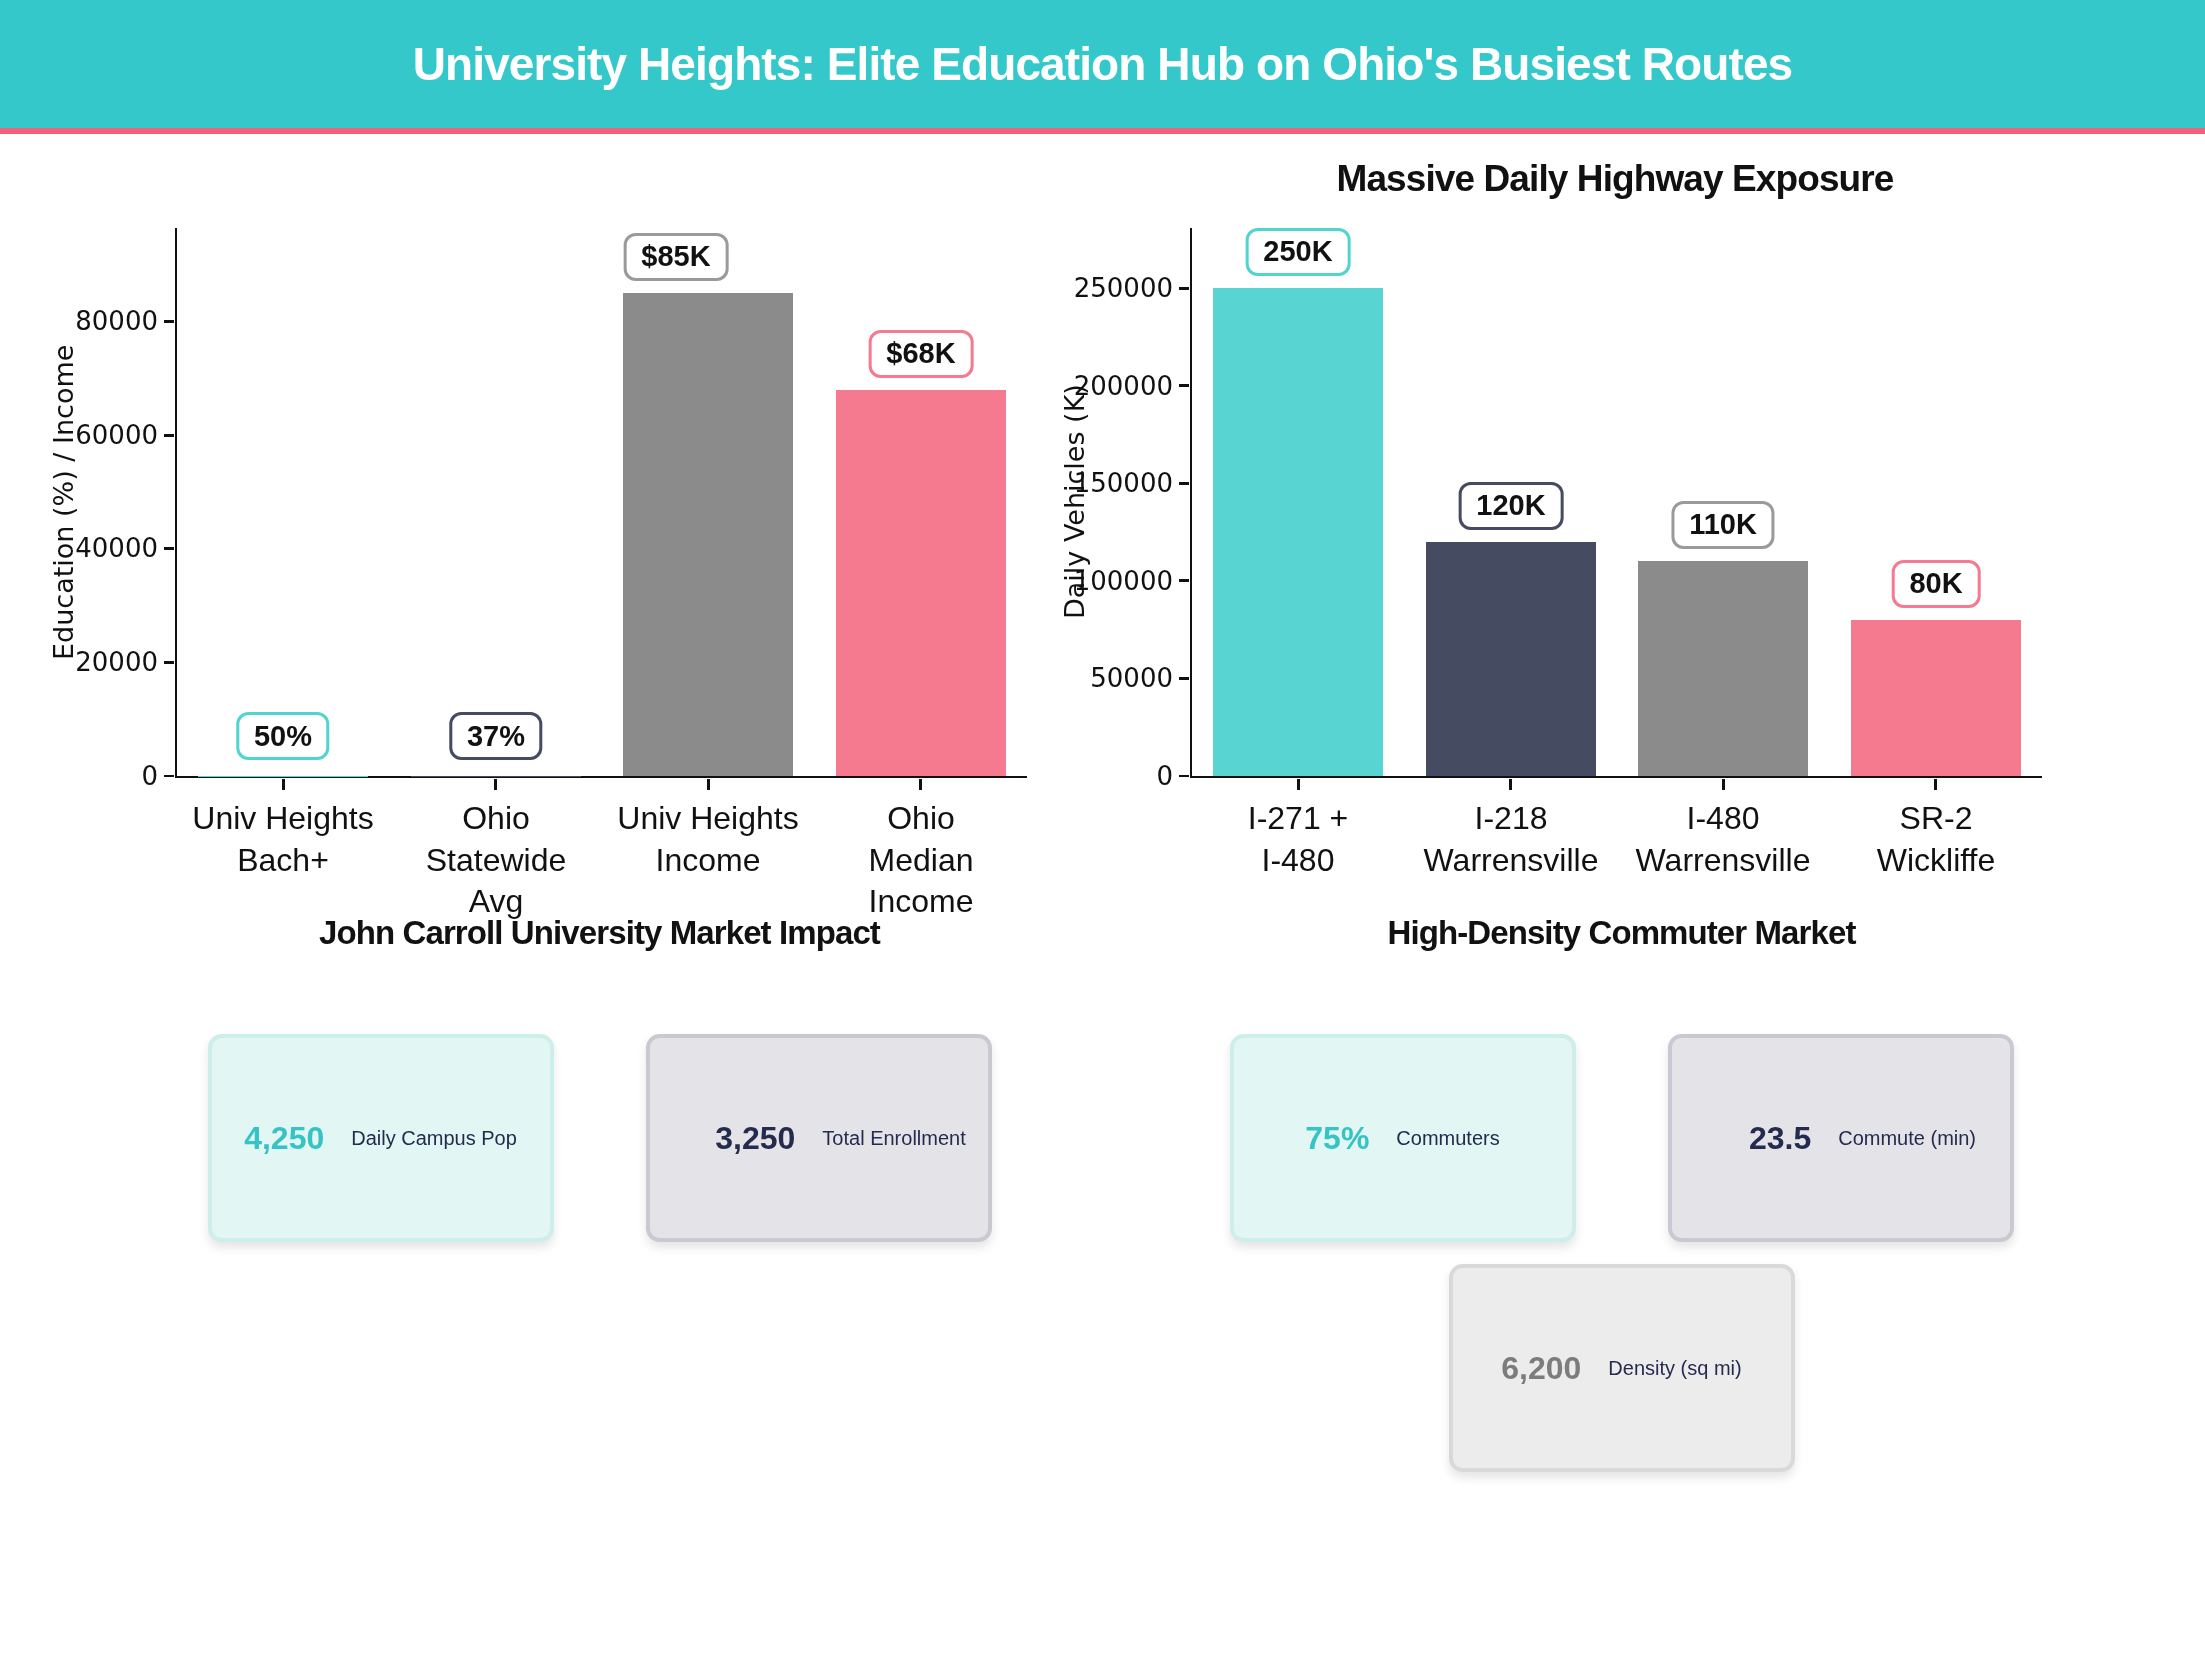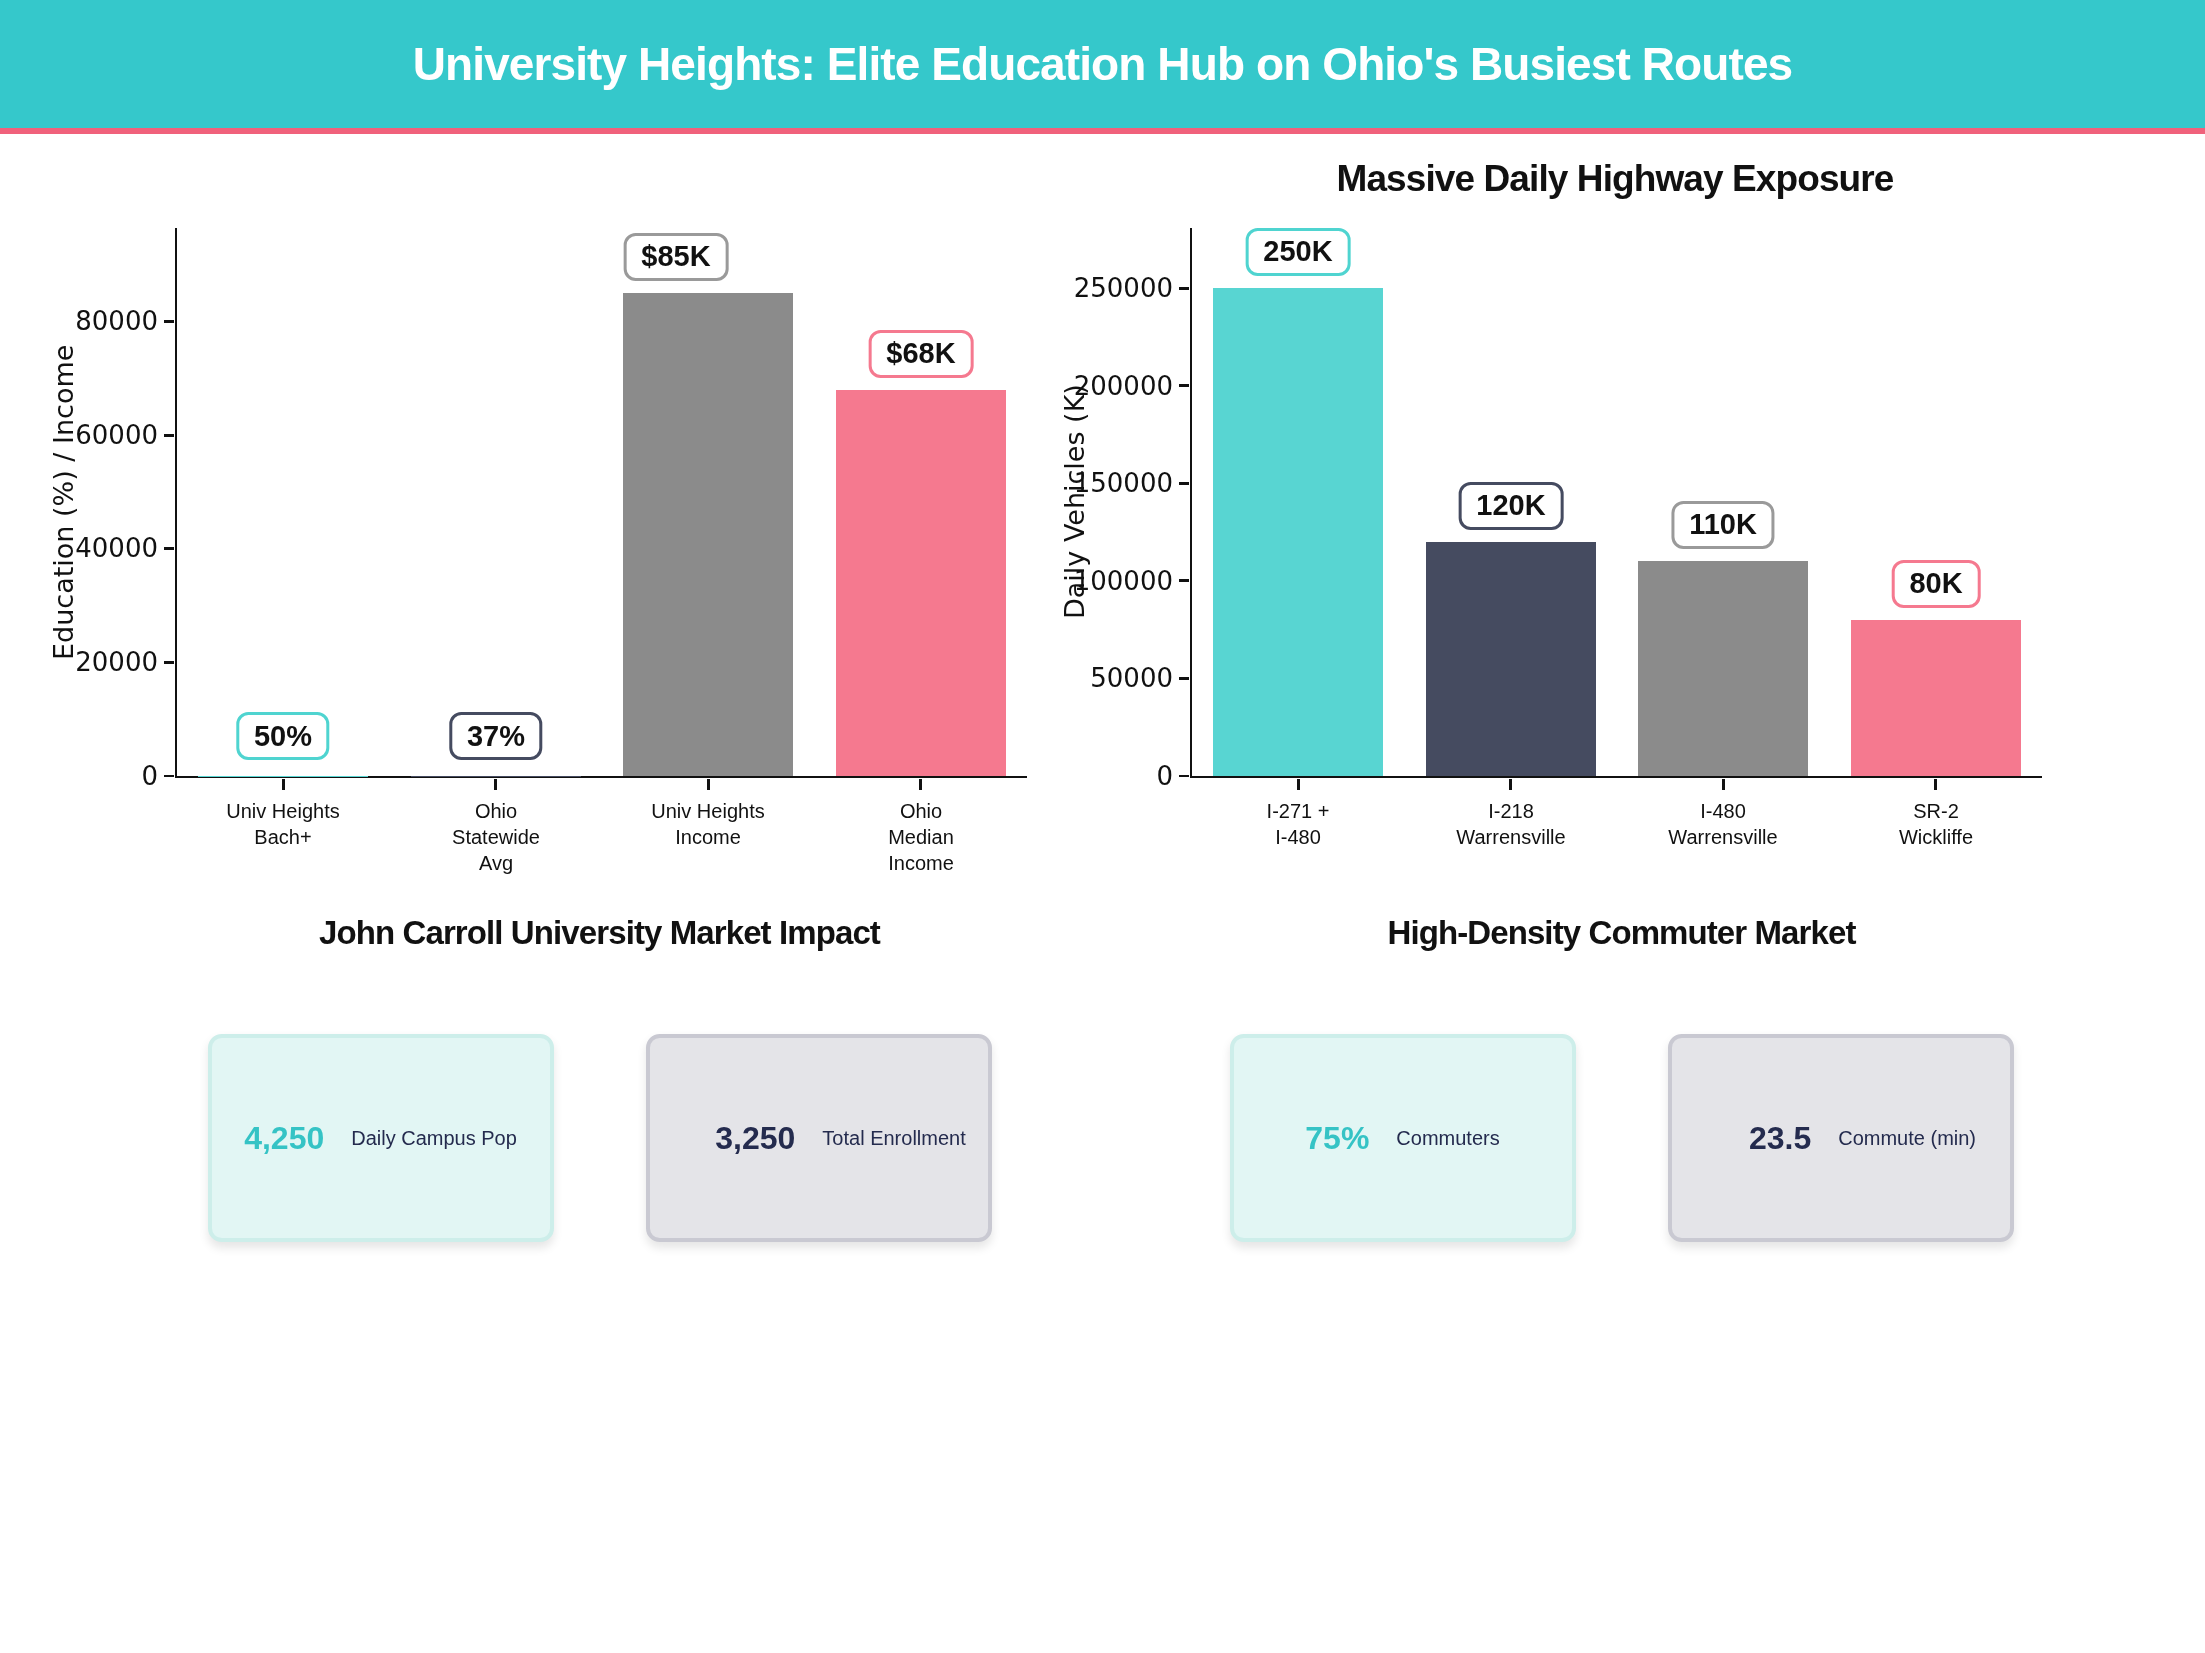--- a/index.html
+++ b/index.html
@@ -45,21 +45,21 @@
   }
   .ytick-mark{position:absolute;left:-13px;width:10px;height:2.8px;background:var(--axis);}
   .ytick-label{
     position:absolute;left:-152px;width:133px;text-align:right;
     font-size:26px;line-height:31px;color:#111;
   }
   .bar{position:absolute;bottom:0;}
   .xtick-mark{position:absolute;bottom:-13.8px;width:2.8px;height:11px;background:var(--axis);}
   .xtick-label{
     position:absolute;top:calc(100% + 22px);transform:translateX(-50%);
-    text-align:center;font-size:20px;line-height:1.3;color:#111;
+    text-align:center;font-size:32px;line-height:1.3;color:#111;
     white-space:pre-line;font-family:"Liberation Sans",sans-serif;
   }
   .annot{
     position:absolute;transform:translateX(-50%);
     background:#ffffff;border-style:solid;border-width:3.2px;border-radius:12px;
     padding:4.6px 14.7px;font-size:29px;font-weight:700;color:#111;
     font-family:"Liberation Sans",sans-serif;white-space:nowrap;
   }
   
   .section{position:absolute;top:914px;width:1103px;height:602px;}
@@ -194,14 +194,20 @@
     <div class="cards-row row1">
       <div class="card card--mint">
         <div class="card-value val--mint">75%</div>
         <div class="card-label">Commuters</div>
       </div>
       <div class="card card--slate">
         <div class="card-value val--slate">23.5</div>
         <div class="card-label">Commute (min)</div>
       </div>
     </div>
+    <div class="cards-row row2">
+      <div class="card card--light">
+        <div class="card-value val--light">6,200</div>
+        <div class="card-label">Density (sq mi)</div>
+      </div>
+    </div>
   </section>
 
 
 </body></html>

